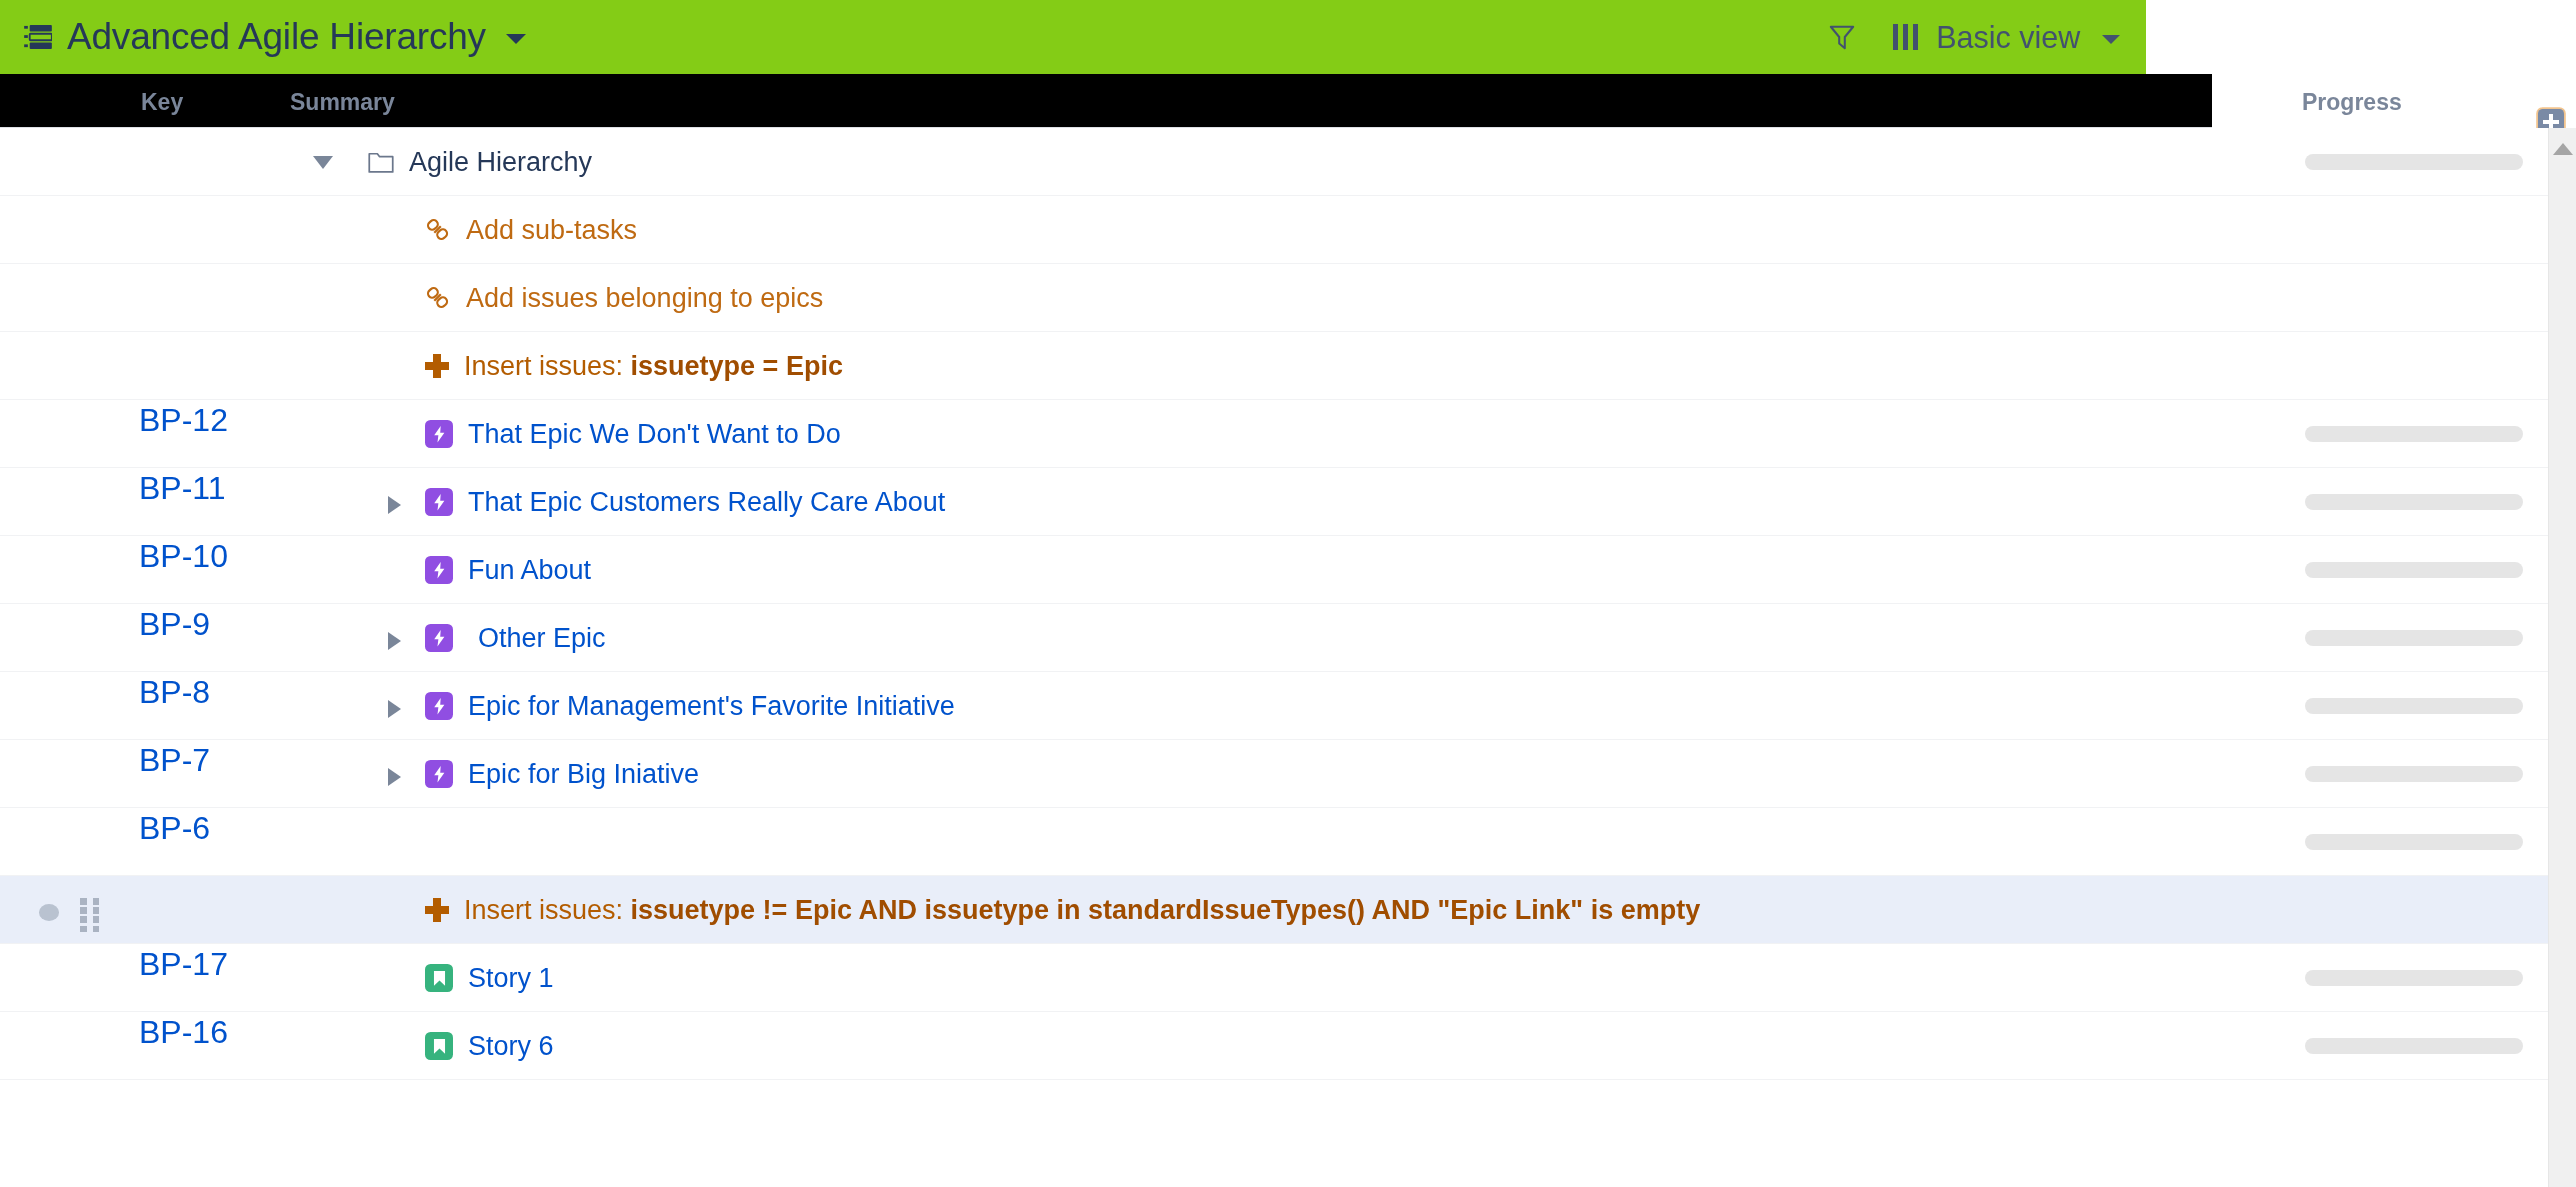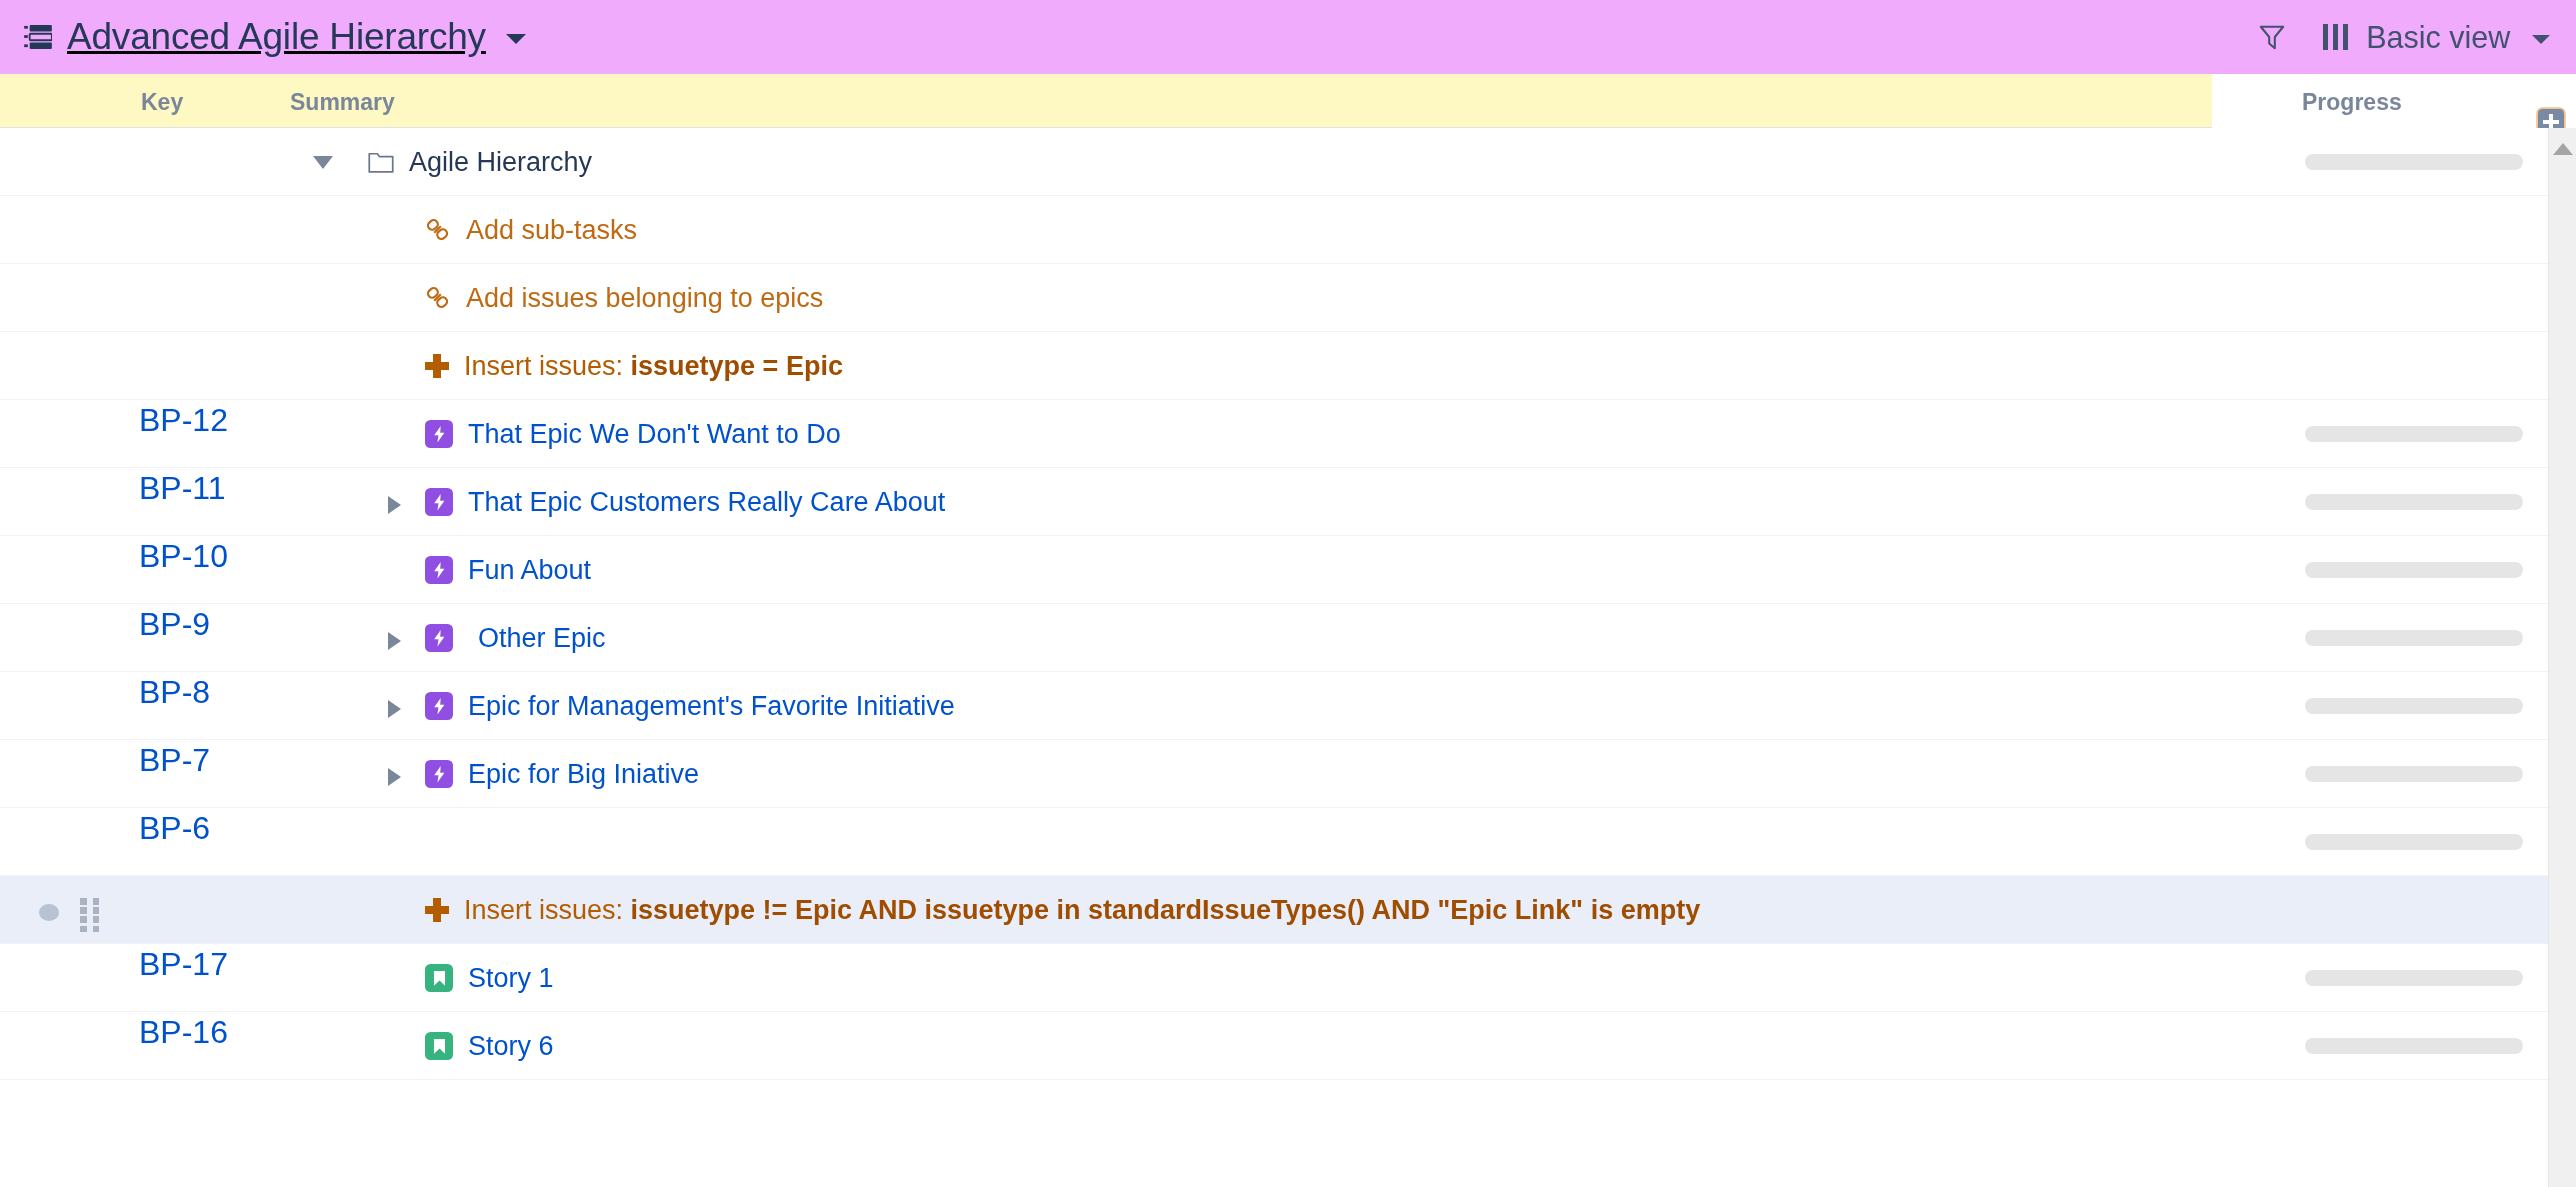--- a/index.html
+++ b/index.html
@@ -8,25 +8,24 @@
     height: 1188px;
     background: #ffffff;
     font-family: "Liberation Sans", sans-serif;
     overflow: hidden;
   }
 
   
   .topbar {
     position: relative;
     height: 74px;
-    width: 2576px;
+    width: 2146px;
     display: flex;
     align-items: center;
-    background: #f0abfc;
-    text-decoration: underline;
+    background: #84cc16;
   }
   .title-group {
     display: flex;
     align-items: center;
     margin-left: 24px;
     gap: 15px;
   }
   .structure-icon {
     width: 28px; height: 24px;
     display: block;
@@ -71,21 +70,21 @@
     border-top: 9.2px solid #42526e;
     margin-left: 3.7px;
   }
 
   
   .header-row {
     position: relative;
     height: 54px;
     width: 2212px;
     border-bottom: 1.8px solid #dfe1e6;
-    background: #fef9c3;
+    background: #000000;
   }
   .th {
     position: absolute;
     top: 15px;
     font-size: 23px;
     font-weight: bold;
     color: #7a869a;
     white-space: nowrap;
   }
   .th-key { left: 141px; }

